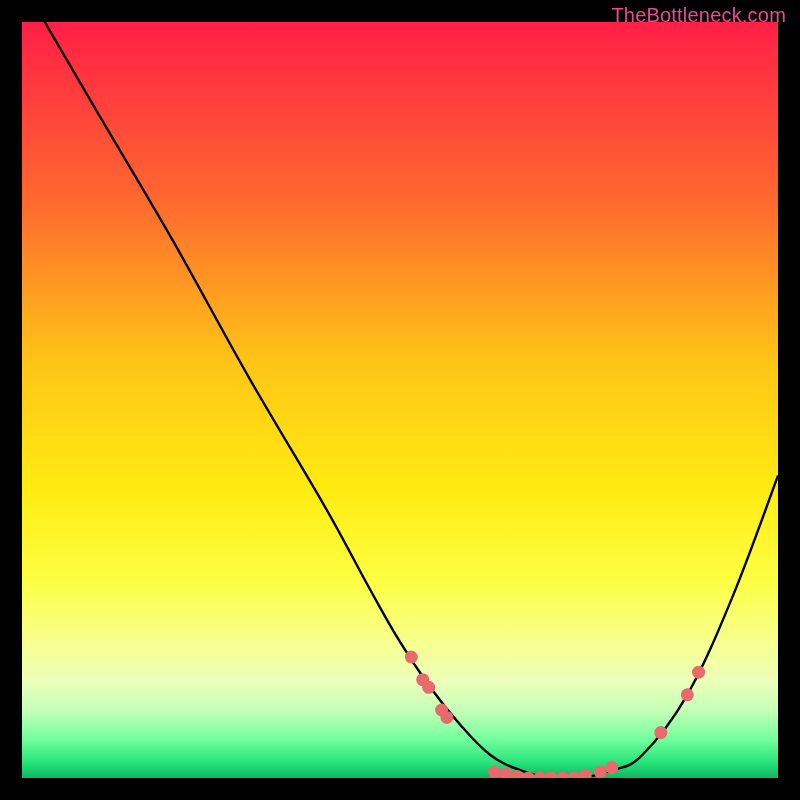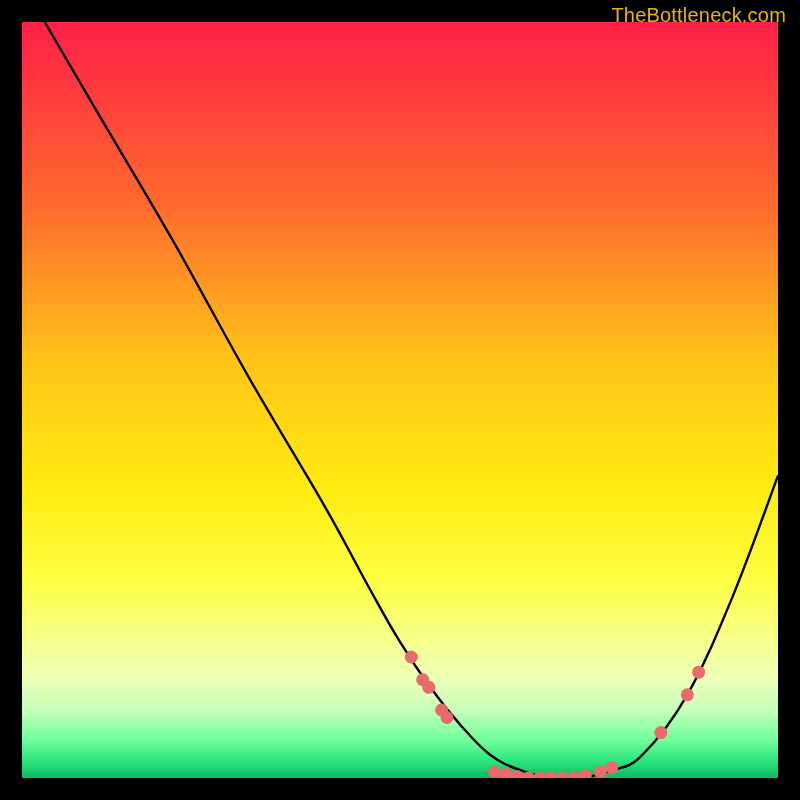--- a/index.html
+++ b/index.html
@@ -13,21 +13,21 @@
   }
   .frame {
     position: relative;
     width: 800px;
     height: 800px;
   }
   .attribution {
     position: absolute;
     top: 4px;
     right: 14px;
-    color: #eab308;
+    color: #ec4899;
     font-size: 20px;
     font-weight: 400;
     letter-spacing: 0.2px;
     z-index: 10;
   }
   .plot-area {
     position: absolute;
     left: 22px;
     top: 22px;
     width: 756px;

